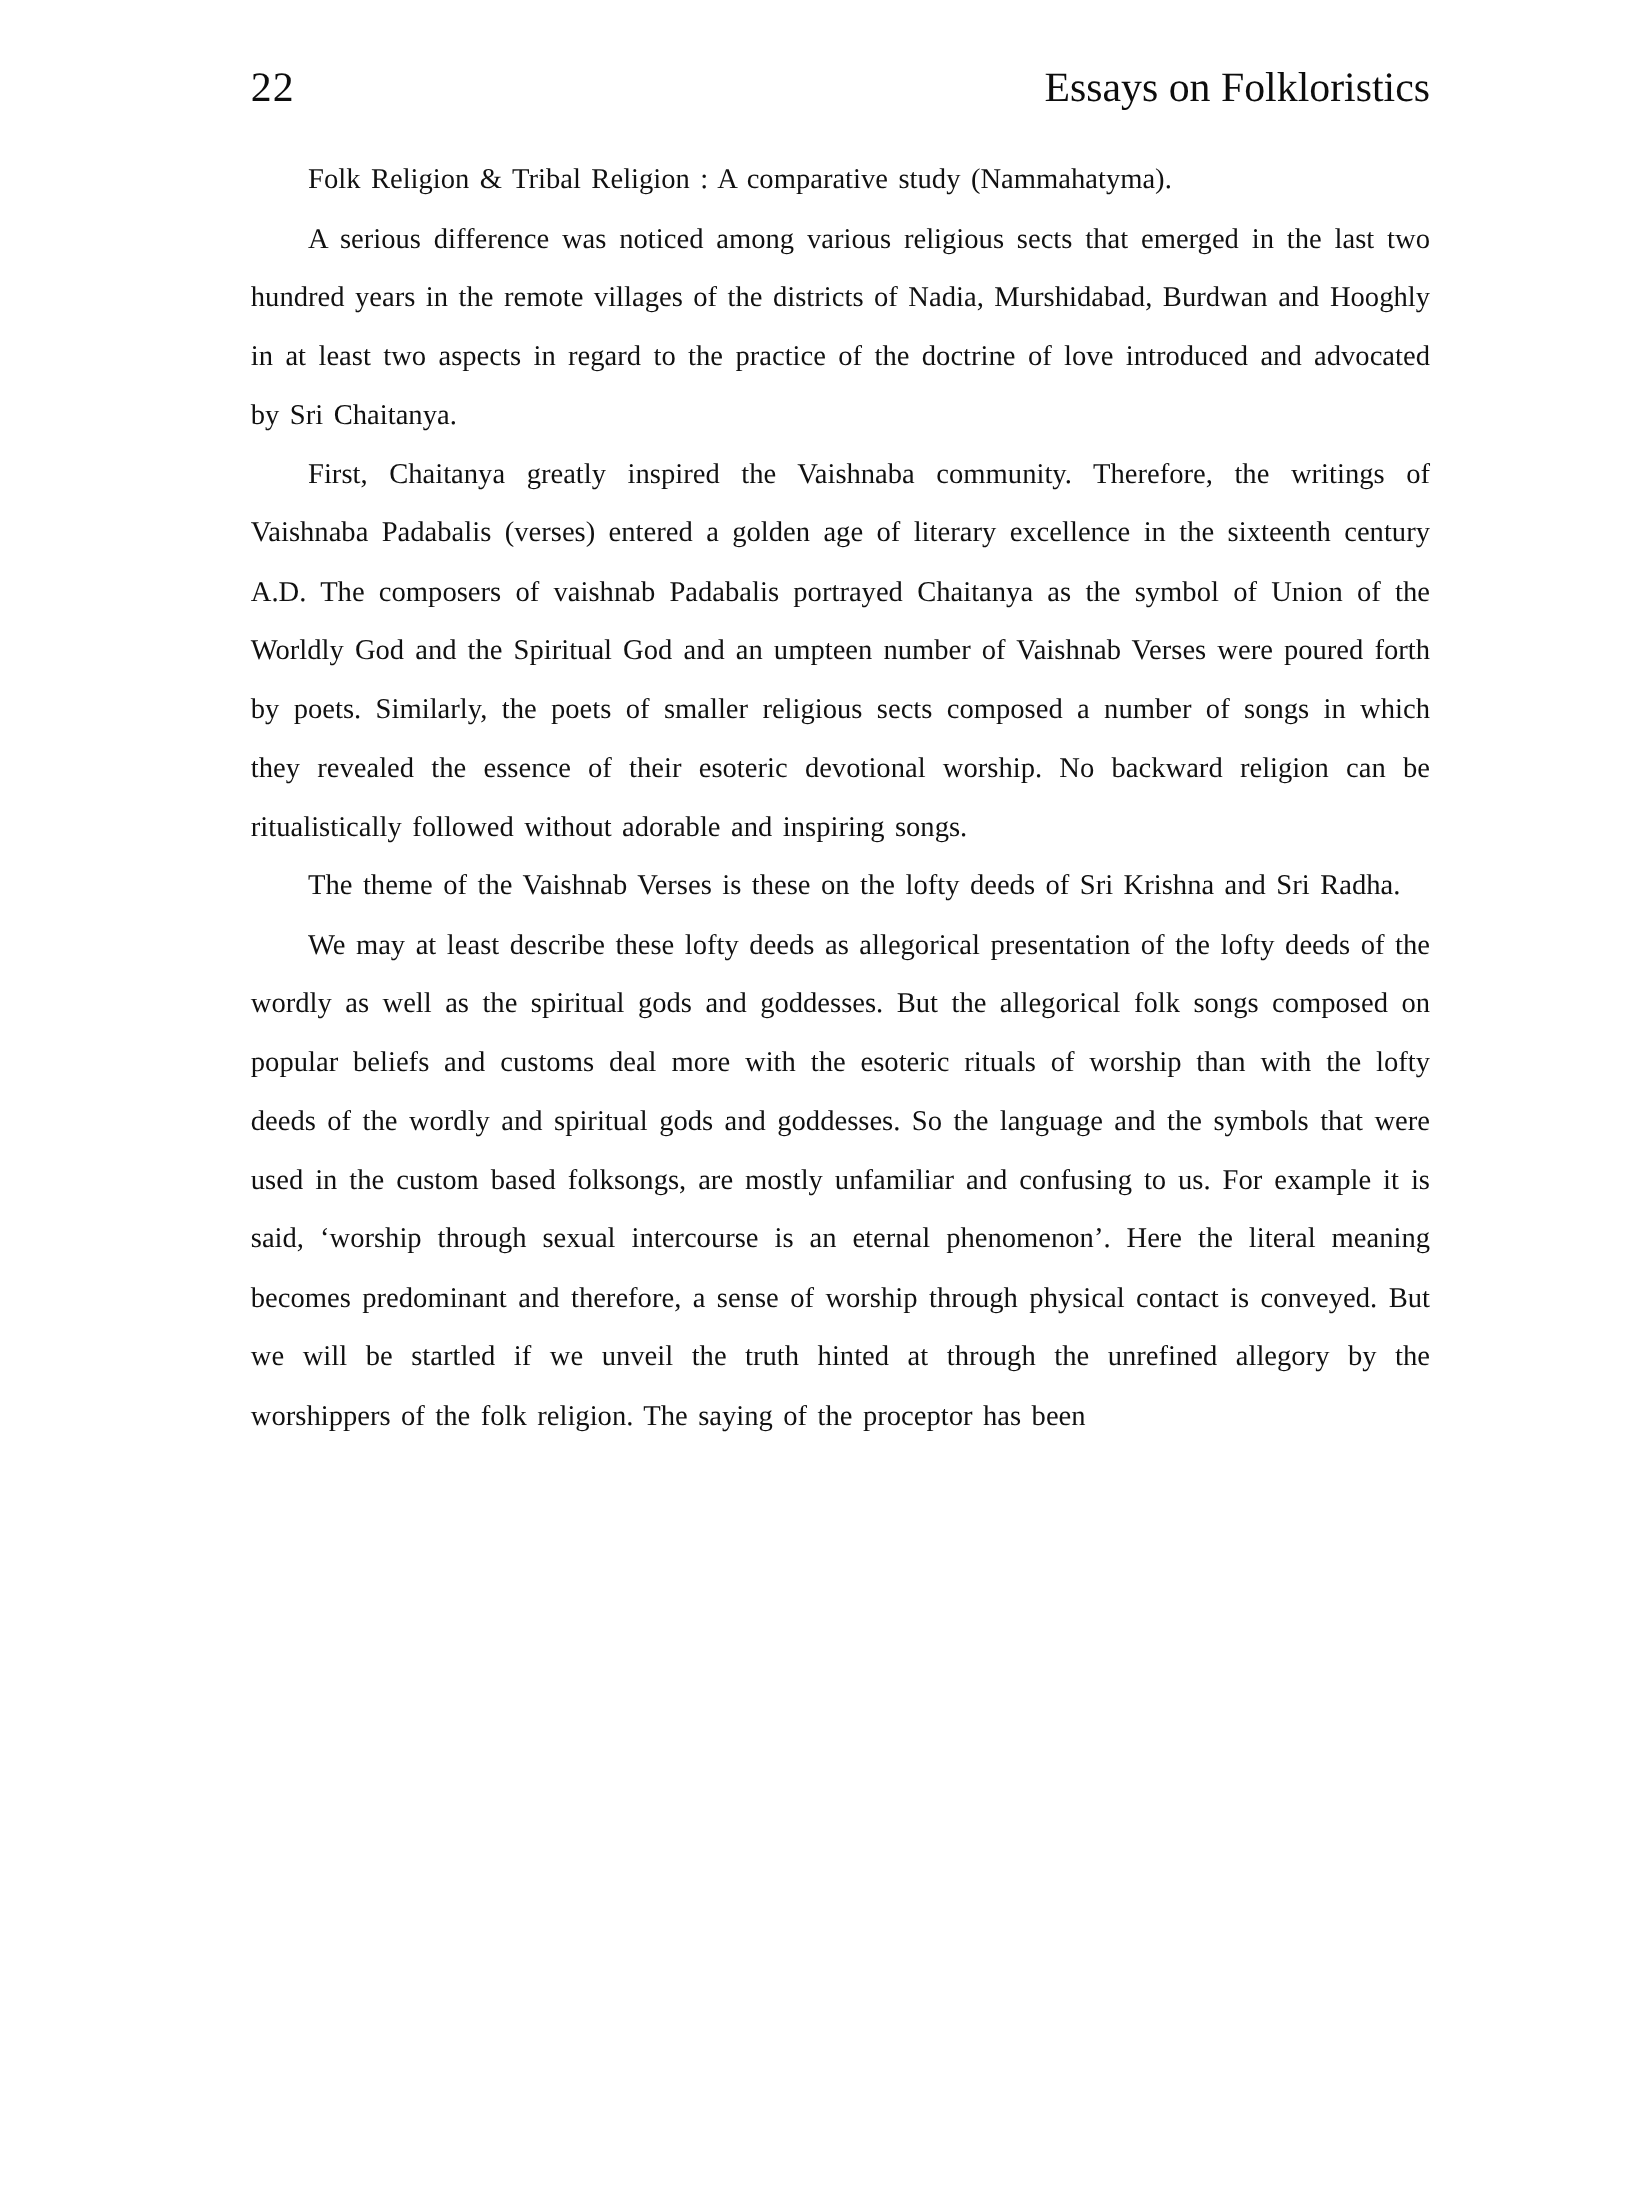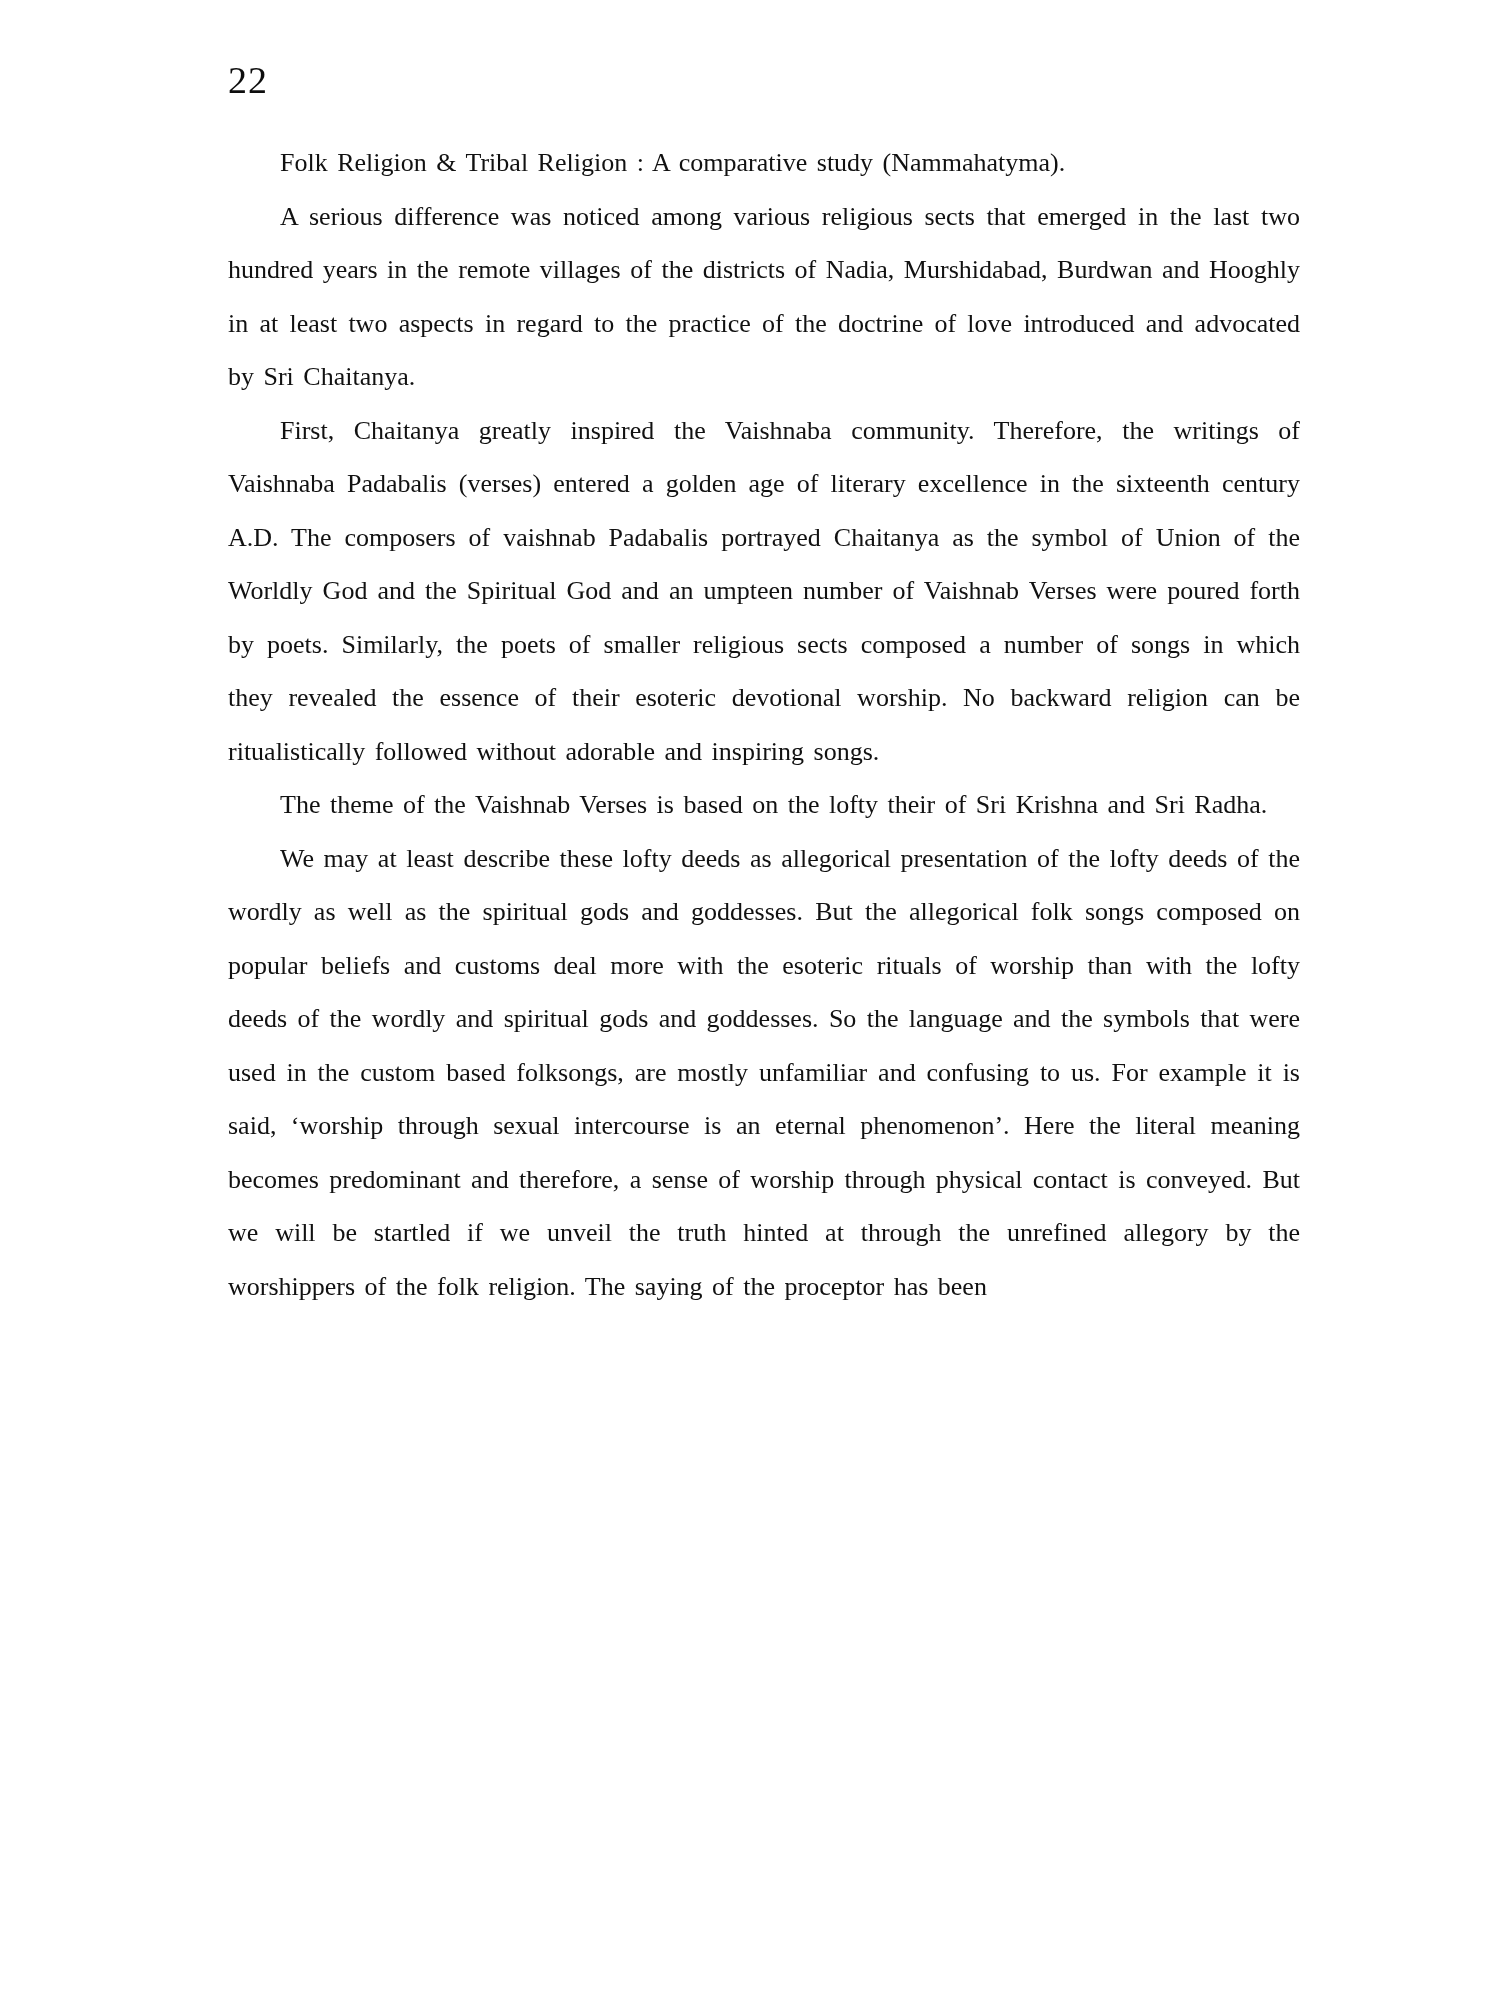--- a/index.html
+++ b/index.html
@@ -50,23 +50,24 @@
     text-rendering: optimizeLegibility;
   }
 </style>
 </head>
 <body>
 
 <div class="page">
 
   <div class="running-head">
     <span class="page-num">22</span>
+    <span class="book-title">Essays on Folkloristics</span>
   </div>
 
   <div class="body-text">
     <p>Folk Religion &amp; Tribal Religion : A comparative study (Nammahatyma).</p>
     <p>A serious difference was noticed among various religious sects that emerged in the last two hundred years in the remote villages of the districts of Nadia, Murshidabad, Burdwan and Hooghly in at least two aspects in regard to the practice of the doctrine of love introduced and advocated by Sri Chaitanya.</p>
     <p>First, Chaitanya greatly inspired the Vaishnaba community. Therefore, the writings of Vaishnaba Padabalis (verses) entered a golden age of literary excellence in the sixteenth century A.D. The composers of vaishnab Padabalis portrayed Chaitanya as the symbol of Union of the Worldly God and the Spiritual God and an umpteen number of Vaishnab Verses were poured forth by poets. Similarly, the poets of smaller religious sects composed a number of songs in which they revealed the essence of their esoteric devotional worship. No backward religion can be ritualistically followed without adorable and inspiring songs.</p>
-    <p>The theme of the Vaishnab Verses is based on the lofty their of Sri Krishna and Sri Radha.</p>
+    <p>The theme of the Vaishnab Verses is these on the lofty deeds of Sri Krishna and Sri Radha.</p>
     <p>We may at least describe these lofty deeds as allegorical presentation of the lofty deeds of the wordly as well as the spiritual gods and goddesses. But the allegorical folk songs composed on popular beliefs and customs deal more with the esoteric rituals of worship than with the lofty deeds of the wordly and spiritual gods and goddesses. So the language and the symbols that were used in the custom based folksongs, are mostly unfamiliar and confusing to us. For example it is said, ‘worship through sexual intercourse is an eternal phenomenon’. Here the literal meaning becomes predominant and therefore, a sense of worship through physical contact is conveyed. But we will be startled if we unveil the truth hinted at through the unrefined allegory by the worshippers of the folk religion. The saying of the proceptor has been</p>
   </div>
 
 </div>
 
 </body></html>

